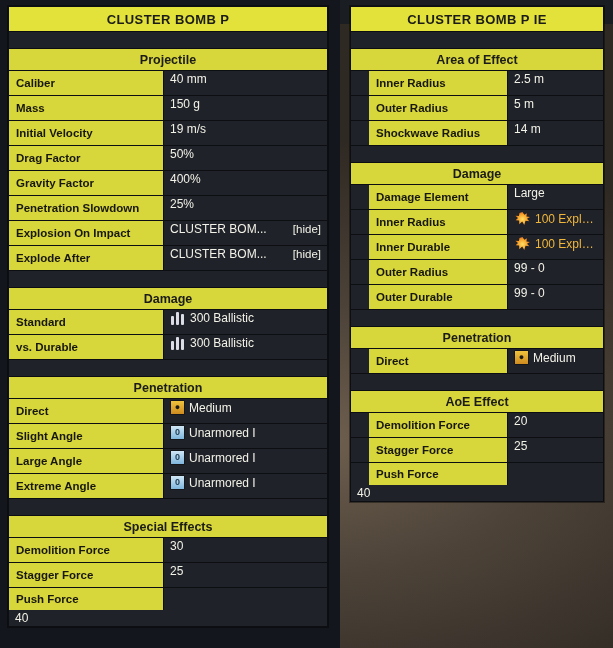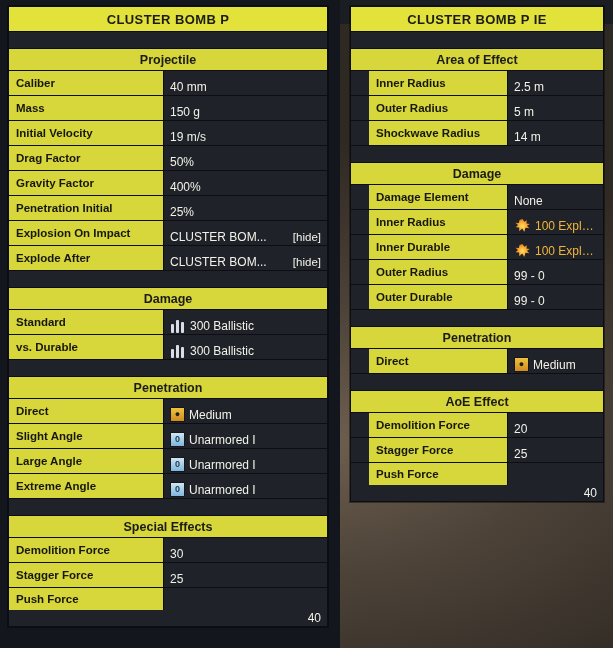--- a/index.html
+++ b/index.html
@@ -69,21 +69,21 @@
     font-weight: bold;
     font-size: 12.5px;
     text-align: center;
     padding: 4px 4px 3px;
     border-top: 1px solid #0c0e11;
     border-bottom: 1px solid #0c0e11;
     margin-top: 16px;
   }
   .row {
     display: flex;
-    align-items: flex-end;
+    align-items: flex-start;
     min-height: 25px;
     border-bottom: 1px solid #0c0e11;
     box-sizing: border-box;
   }
   .row:last-child { border-bottom: none; flex-direction: column; }
   .row .label {
     background: #d7d63a;
     color: #17170f;
     font-weight: bold;
     font-size: 11.5px;
@@ -221,21 +221,21 @@
             <span class="txt">50%</span>
           </div>
         </div>
         <div class="row">
           <div class="label">Gravity Factor</div>
           <div class="value">
             <span class="txt">400%</span>
           </div>
         </div>
         <div class="row">
-          <div class="label">Penetration Initial</div>
+          <div class="label">Penetration Slowdown</div>
           <div class="value">
             <span class="txt">25%</span>
           </div>
         </div>
         <div class="row">
           <div class="label">Explosion On Impact</div>
           <div class="value">
             <span class="txt">CLUSTER BOM...</span>
             <a class="hide-link" href="#">[hide]</a>
           </div>
@@ -340,21 +340,21 @@
         <div class="row">
           <div class="label">Shockwave Radius</div>
           <div class="value">
             <span class="txt">14 m</span>
           </div>
         </div>
         <div class="section-head">Damage</div>
         <div class="row">
           <div class="label">Damage Element</div>
           <div class="value">
-            <span class="txt">None</span>
+            <span class="txt">Large</span>
           </div>
         </div>
         <div class="row">
           <div class="label">Inner Radius</div>
           <div class="value">
             <span class="icon icon-explosion"></span>
             <span class="txt explosion-text">100 Explosion</span>
           </div>
         </div>
         <div class="row">

